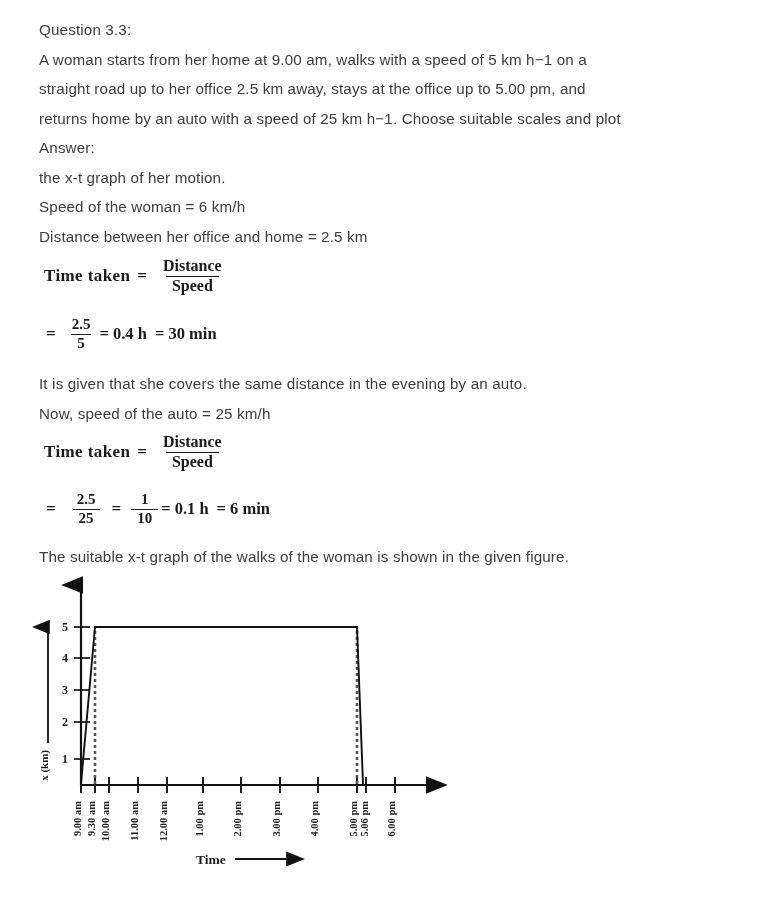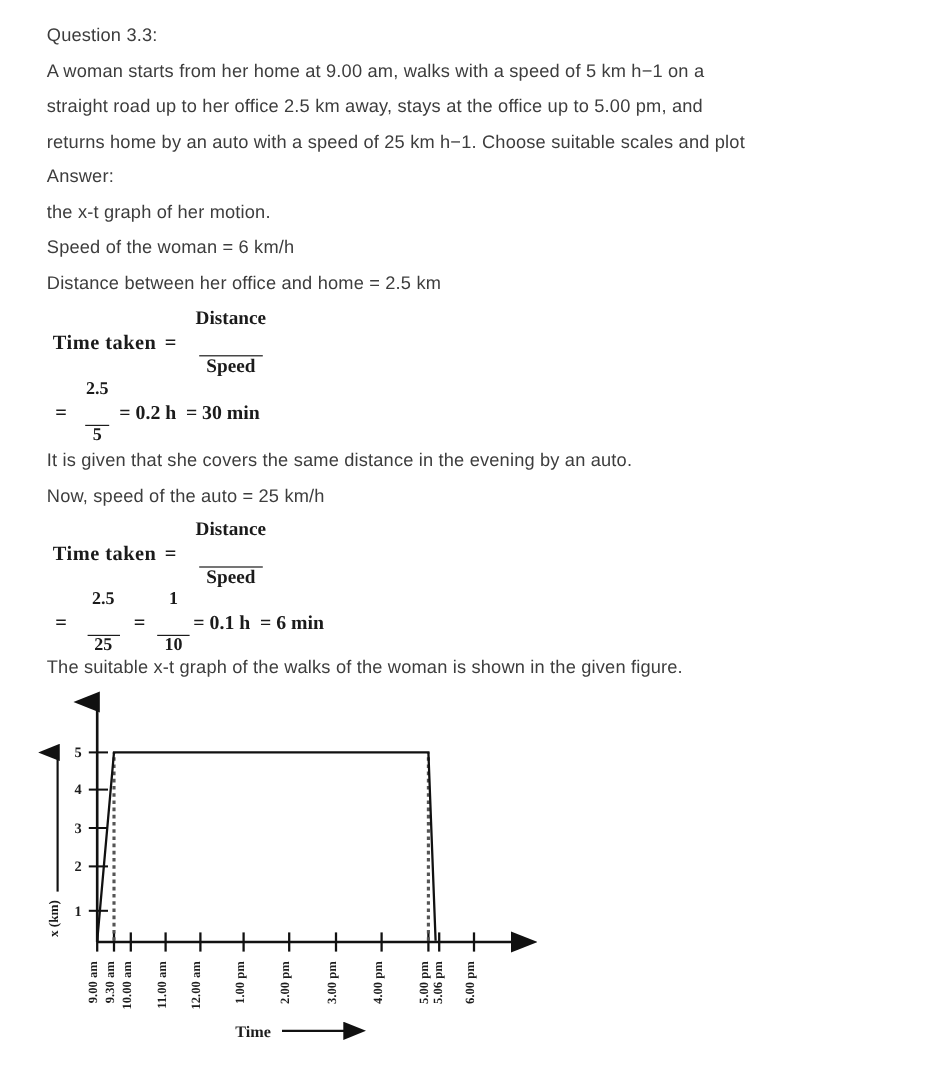--- a/index.html
+++ b/index.html
@@ -72,21 +72,20 @@
   .frac .num {
     font-size: 16px;
     padding: 0 6px 1px 6px;
     line-height: 1.05;
   }
   .frac .den {
     font-size: 16px;
     padding: 1px 6px 0 6px;
     line-height: 1.05;
     border-top: 1.6px solid #1b1b1b;
-    margin-top: 20px;
   }
   .frac.small .num, .frac.small .den { font-size: 15px; }
 
   .plain {
     font-size: 16.5px;
     white-space: pre;
   }
 
   
   #math-time-1 { left: 44px; top: 258px; }
@@ -153,21 +152,21 @@
       <span class="den">Speed</span>
     </span>
   </div>
 
   <div class="math math-row" id="math-res-1">
     <span class="eq">=</span>
     <span class="frac small">
       <span class="num">2.5</span>
       <span class="den">5</span>
     </span>
-    <span class="plain">= 0.2 h</span>
+    <span class="plain">= 0.4 h</span>
     <span class="plain" style="padding-left:8px">= 30 min</span>
   </div>
 
   <div class="prose" style="top:369px">
     <div class="line">It is given that she covers the same distance in the evening by an auto.</div>
     <div class="line">Now, speed of the auto = 25 km/h</div>
   </div>
 
   <div class="math math-row" id="math-time-2">
     <span class="math-lbl">Time taken</span>

